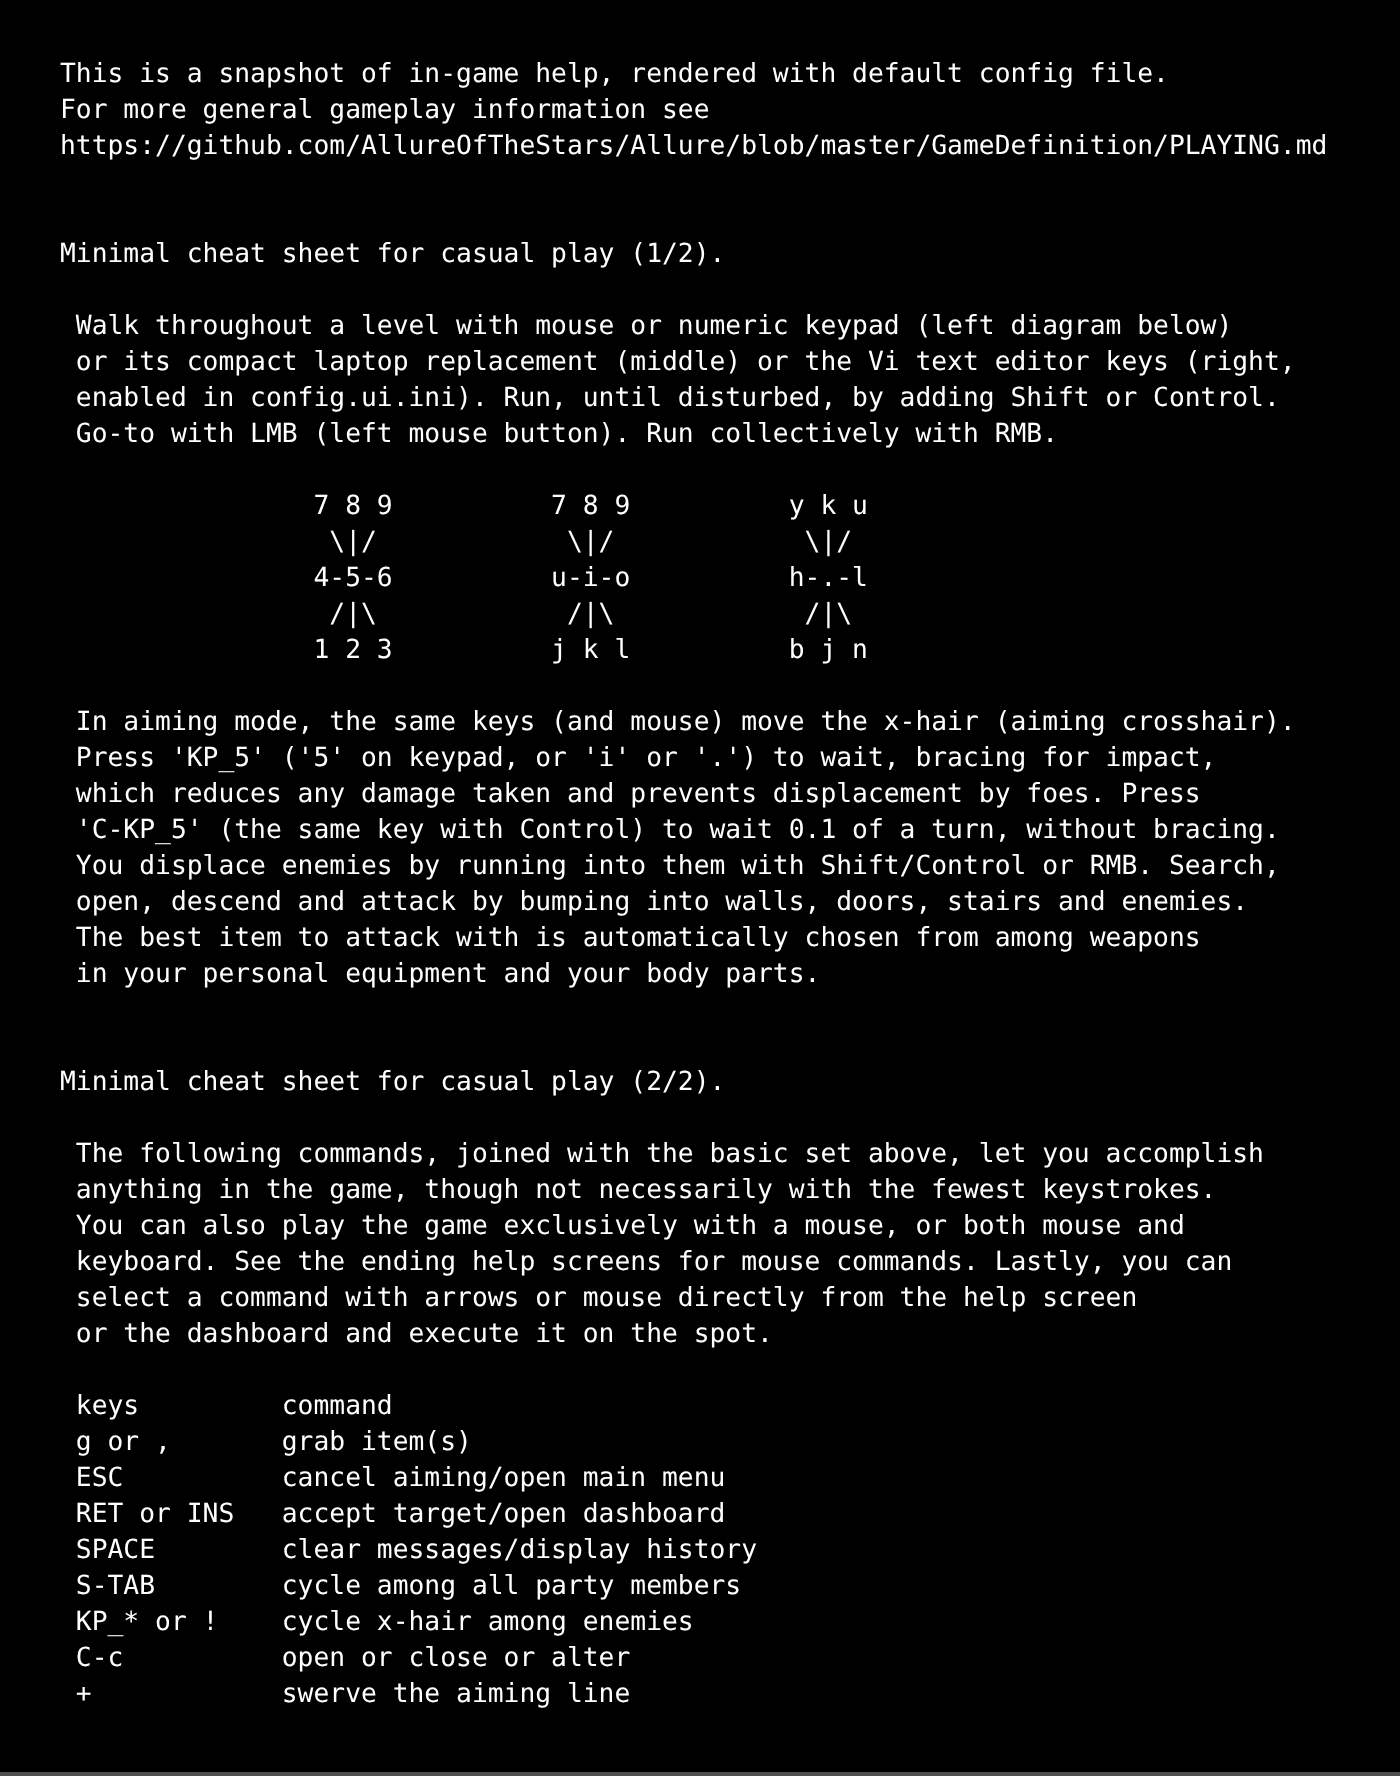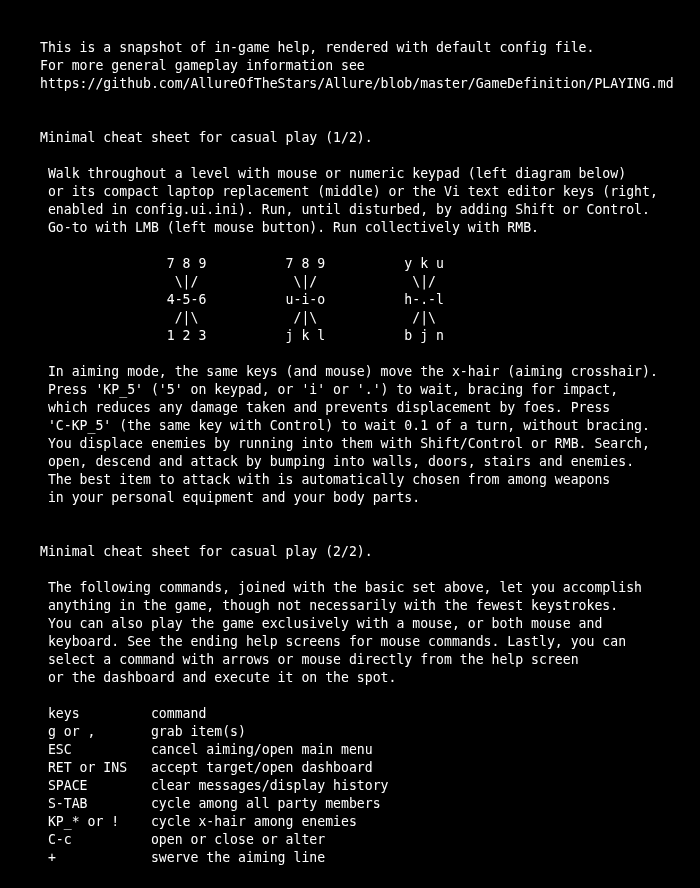--- a/index.html
+++ b/index.html
@@ -12,21 +12,21 @@
     height: 888px;
     overflow: hidden;
   }
   .screen {
     position: relative;
     width: 700px;
     height: 888px;
     background: #000000;
   }
   .help-text {
-    margin: 10px;
+    margin: 0;
     padding: 29px 0 0 30px;
     font-family: "DejaVu Sans Mono", monospace;
     font-size: 13.16px;
     line-height: 18px;
     color: #ffffff;
   }
   .line {
     height: 18px;
     white-space: pre;
   }

